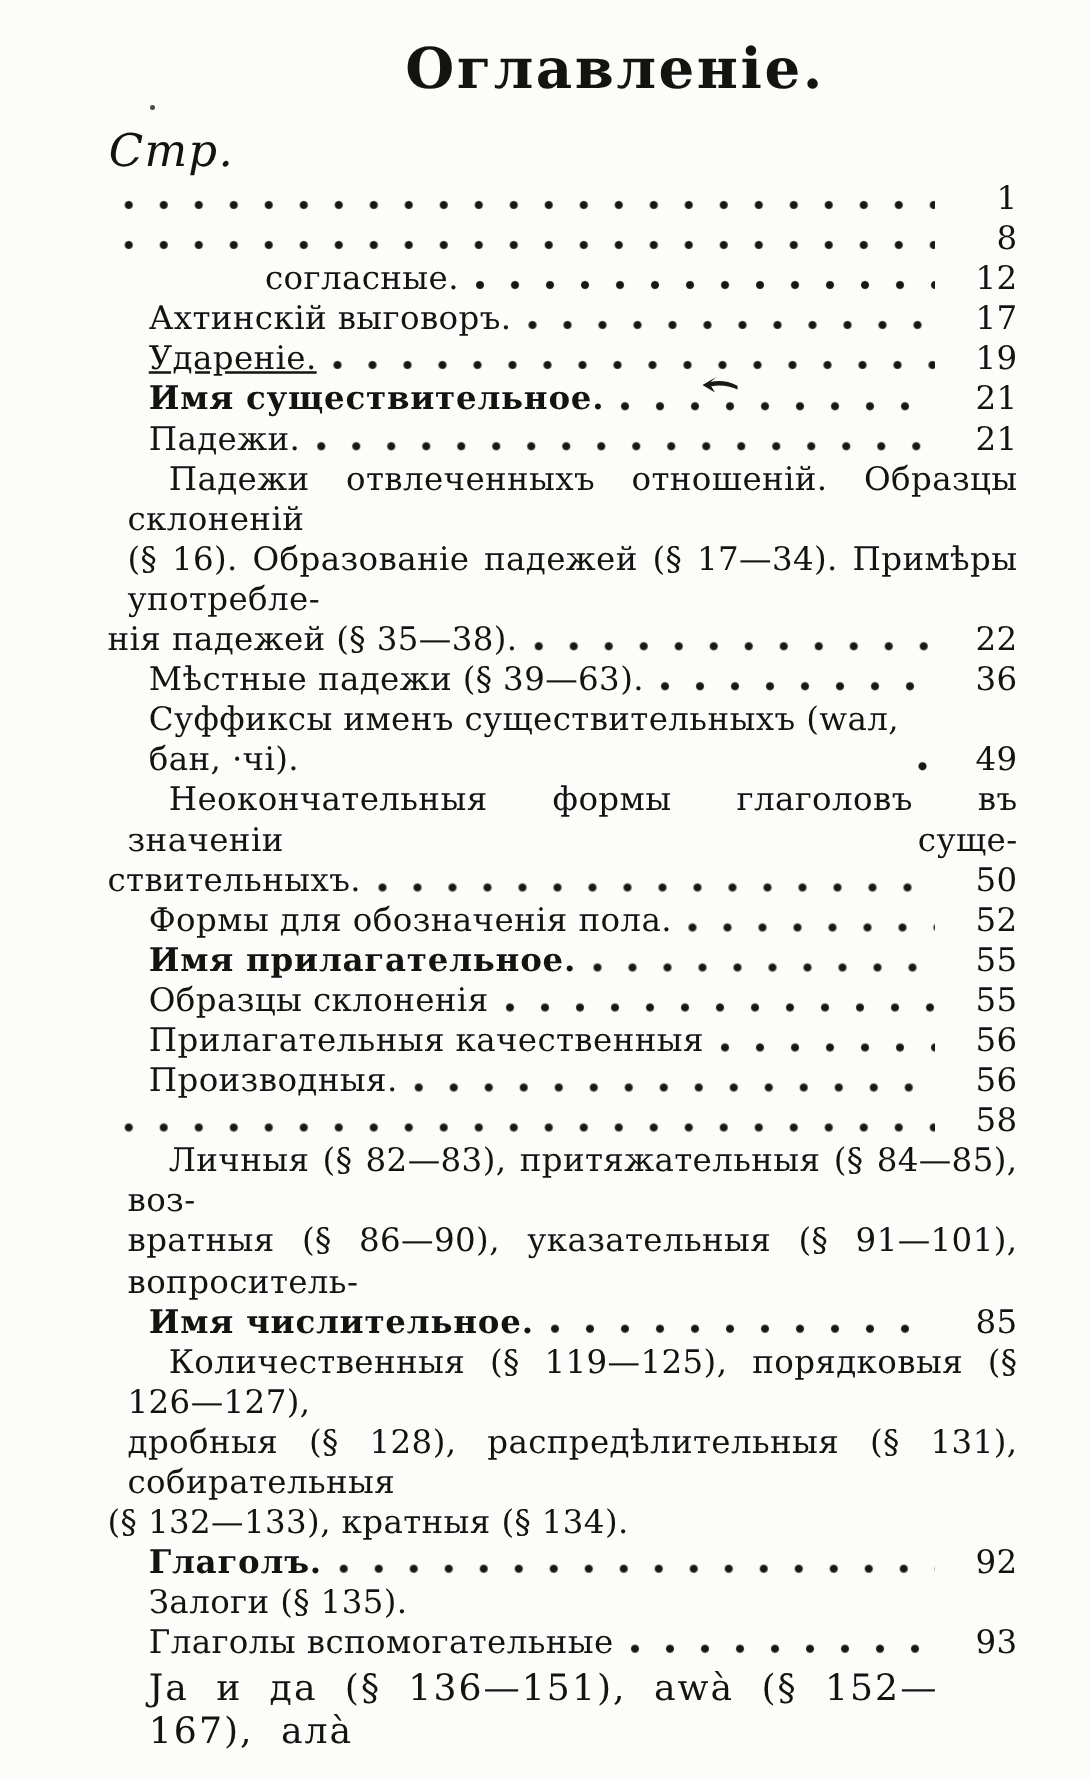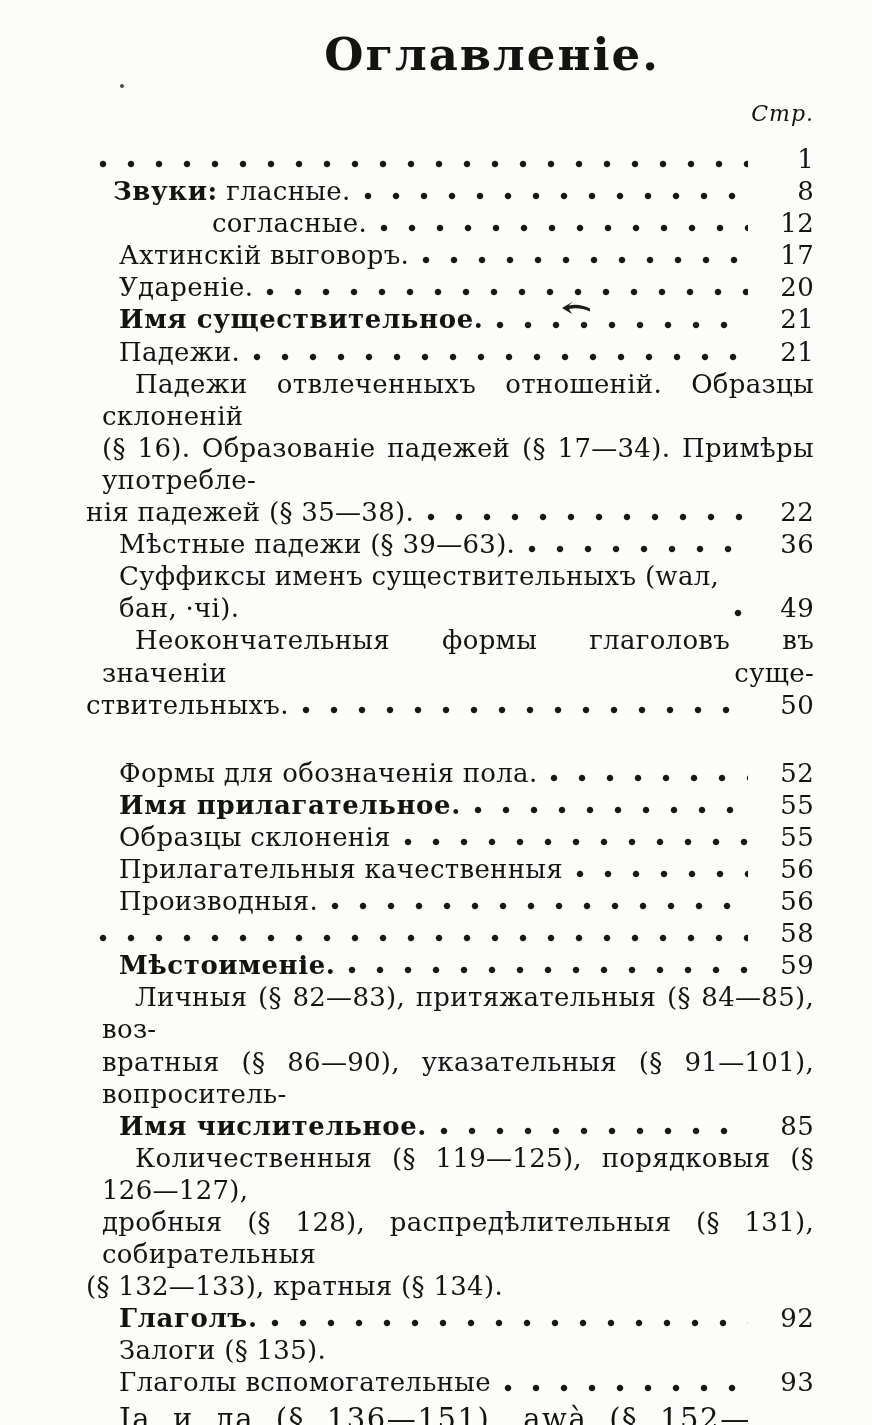--- a/index.html
+++ b/index.html
@@ -17,23 +17,22 @@
     top:28px; left:56px; width:100%;
     margin:0;
     text-align:center;
     font-size:45px;
     font-weight:700;
     letter-spacing:2px;
   }
   .col-header {
     position:absolute;
     top:101px; left:87px; width:727px;
-    text-align:right;
     font-style:italic;
-    font-size:22px;
+    font-size:36px;
     letter-spacing:1px;
   }
   .toc {
     position:absolute;
     top:143px; left:86px; width:728px;
     font-size:26px;
     line-height:32.1px;
     letter-spacing:0.3px;
   }
   .row { display:flex; align-items:flex-end; }
@@ -76,38 +75,37 @@
 
 <div class="page">
   <h1 class="title">Оглавленіе.</h1>
   <div class="col-header">Стр.</div>
   <div class="toc">
       <div class="row">
         <span class="leader"></span>
         <span class="pg">1</span>
       </div>
       <div class="row">
-        <span class="txt" style="padding-left: 27px;"><span class="b">Звуки:</span><span> гласные.</span></span>
         <span class="leader"></span>
         <span class="pg">8</span>
       </div>
       <div class="row">
         <span class="txt" style="padding-left: 126px;"><span>согласные.</span></span>
         <span class="leader"></span>
         <span class="pg">12</span>
       </div>
       <div class="row">
         <span class="txt" style="padding-left: 33px;"><span>Ахтинскій выговоръ.</span></span>
         <span class="leader"></span>
         <span class="pg">17</span>
       </div>
       <div class="row">
-        <span class="txt" style="padding-left: 33px;"><span>Удареніе.</span></span>
-        <span class="leader"></span>
-        <span class="pg">20</span>
+        <span class="txt" style="padding-left: 33px; text-decoration: underline;"><span>Удареніе.</span></span>
+        <span class="leader"></span>
+        <span class="pg">19</span>
       </div>
       <div class="row">
         <span class="txt" style="padding-left: 33px;"><span class="b">Имя существительное.</span></span>
         <span class="leader"></span>
         <span class="pg">21</span>
       </div>
       <div class="row">
         <span class="txt" style="padding-left: 33px;"><span>Падежи.</span></span>
         <span class="leader"></span>
         <span class="pg">21</span>
@@ -129,21 +127,21 @@
         <span class="leader"></span>
         <span class="pg">49</span>
       </div>
       <div class="row justify"><span class="txt" style="padding-left: 33px;"><span>Неокончательныя формы глаголовъ въ значеніи суще-</span></span></div>
       <div class="row">
         <span class="txt"><span>ствительныхъ.</span></span>
         <span class="leader"></span>
         <span class="pg">50</span>
       </div>
       <div class="row">
-        <span class="txt" style="padding-left: 33px; margin-top: 36px;"><span>Формы для обозначенія пола.</span></span>
+        <span class="txt" style="padding-left: 33px;"><span>Формы для обозначенія пола.</span></span>
         <span class="leader"></span>
         <span class="pg">52</span>
       </div>
       <div class="row">
         <span class="txt" style="padding-left: 33px;"><span class="b">Имя прилагательное.</span></span>
         <span class="leader"></span>
         <span class="pg">55</span>
       </div>
       <div class="row">
         <span class="txt" style="padding-left: 33px;"><span>Образцы склоненія</span></span>
@@ -156,25 +154,20 @@
         <span class="pg">56</span>
       </div>
       <div class="row">
         <span class="txt" style="padding-left: 33px;"><span>Производныя.</span></span>
         <span class="leader"></span>
         <span class="pg">56</span>
       </div>
       <div class="row">
         <span class="leader"></span>
         <span class="pg">58</span>
-      </div>
-      <div class="row">
-        <span class="txt" style="padding-left: 33px;"><span class="b">Мѣстоименіе.</span></span>
-        <span class="leader"></span>
-        <span class="pg">59</span>
       </div>
       <div class="row justify"><span class="txt" style="padding-left: 33px;"><span>Личныя (§ 82—83), притяжательныя (§ 84—85), воз-</span></span></div>
       <div class="row justify"><span class="txt"><span>вратныя (§ 86—90), указательныя (§ 91—101), вопроситель-</span></span></div>
       <div class="row">
         <span class="txt" style="padding-left: 33px;"><span class="b">Имя числительное.</span></span>
         <span class="leader"></span>
         <span class="pg">85</span>
       </div>
       <div class="row justify"><span class="txt" style="padding-left: 33px;"><span>Количественныя (§ 119—125), порядковыя (§ 126—127),</span></span></div>
       <div class="row justify"><span class="txt"><span>дробныя (§ 128), распредѣлительныя (§ 131), собирательныя</span></span></div>

